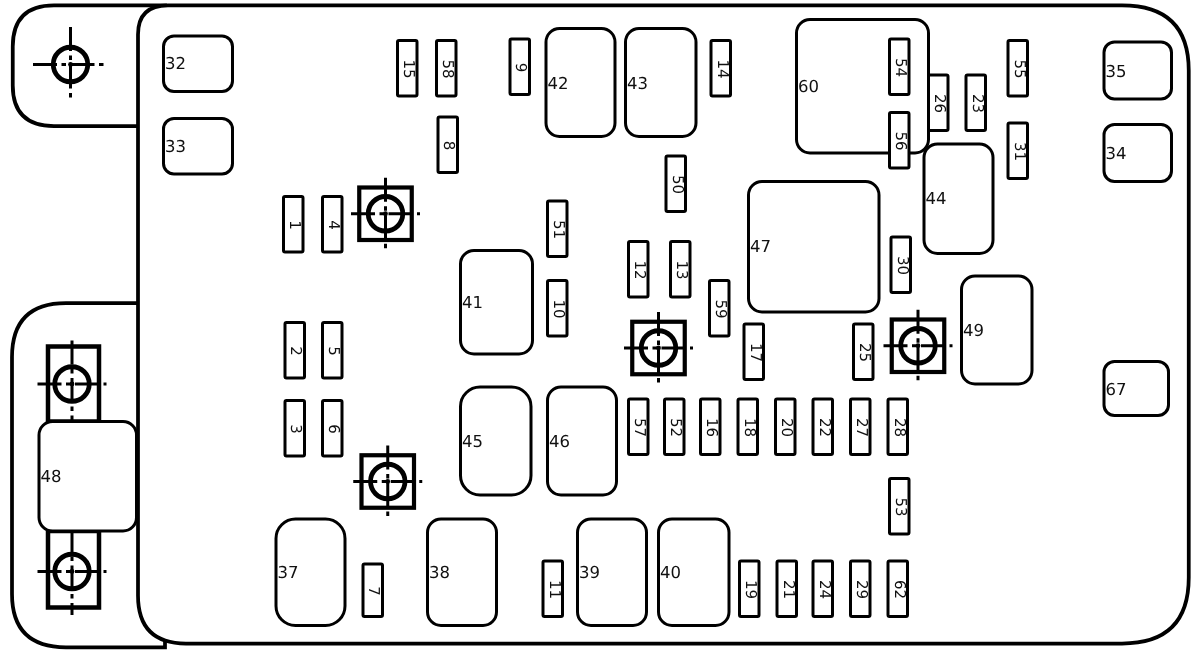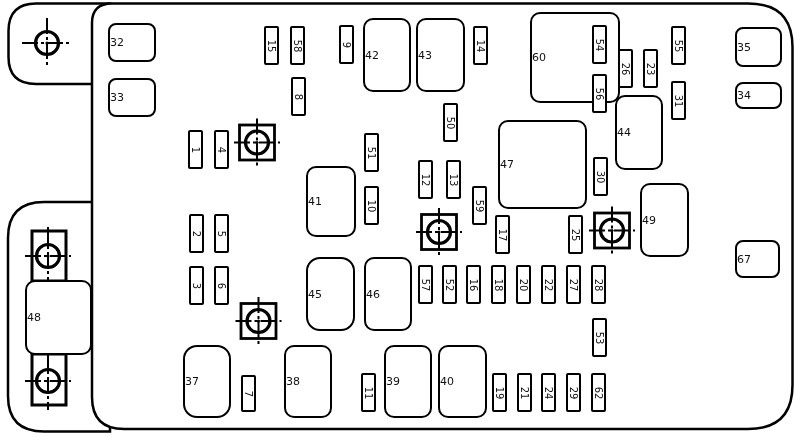--- a/index.html
+++ b/index.html
@@ -102,21 +102,21 @@
       </div>
       <div class="relay" style="left: 498px; top: 12px; width: 90px; height: 91px; border-radius: 10px; margin-left: 32px;">
         <span>60</span>
       </div>
       <div class="relay" style="left: 615px; top: 95px; width: 48px; height: 75px; border-radius: 10px;">
         <span>44</span>
       </div>
       <div class="relay" style="left: 735px; top: 27px; width: 47px; height: 40px; border-radius: 8px;">
         <span>35</span>
       </div>
-      <div class="relay" style="left: 735px; top: 82px; width: 47px; height: 27px; border-radius: 8px;">
+      <div class="relay" style="left: 735px; top: 82px; width: 47px; height: 40px; border-radius: 8px;">
         <span>34</span>
       </div>
       <div class="relay" style="left: 498px; top: 120px; width: 89px; height: 89px; border-radius: 10px;">
         <span>47</span>
       </div>
       <div class="relay" style="left: 640px; top: 183px; width: 49px; height: 74px; border-radius: 10px;">
         <span>49</span>
       </div>
       <div class="relay" style="left: 735px; top: 240px; width: 45px; height: 38px; border-radius: 8px;">
         <span>67</span>

